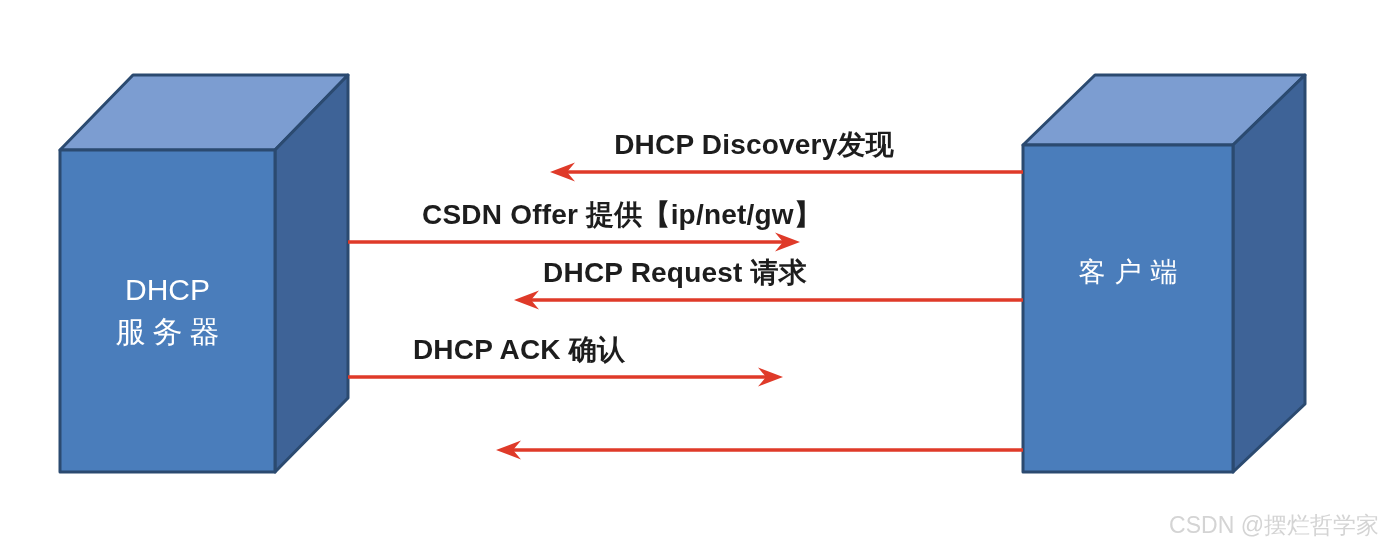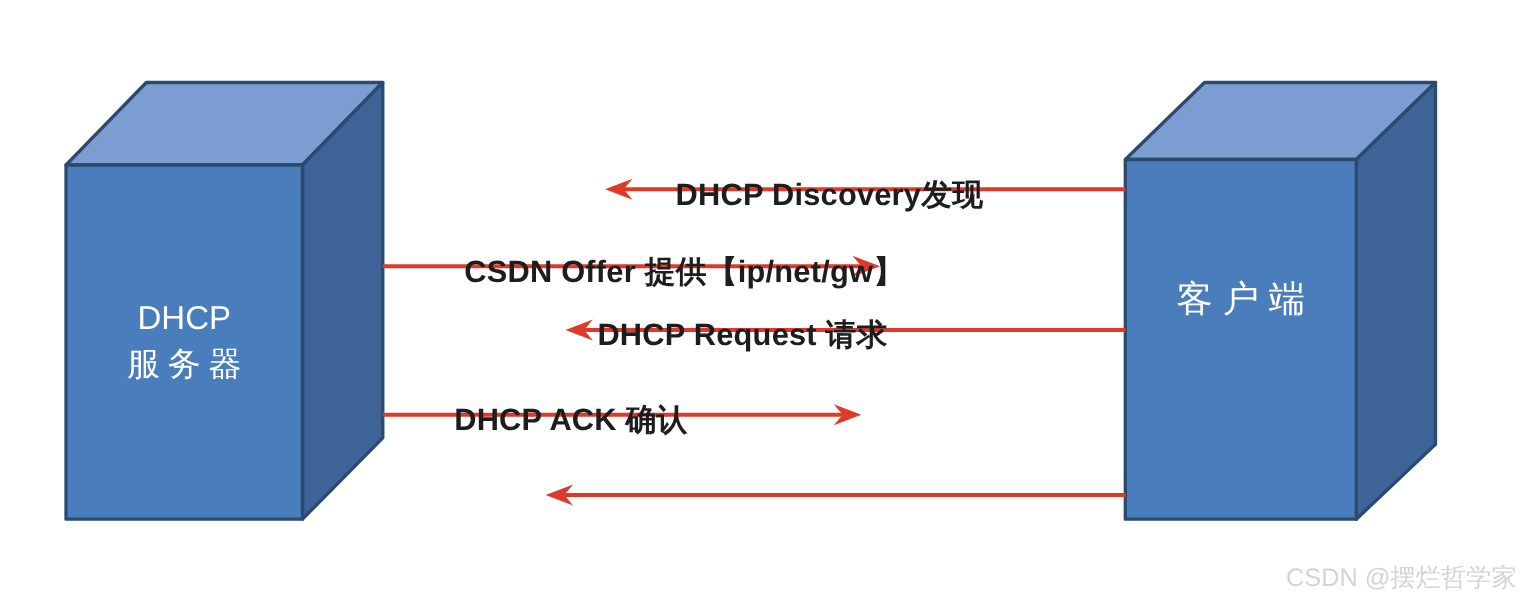--- a/index.html
+++ b/index.html
@@ -19,42 +19,41 @@
     left: 0; top: 0;
   }
   .msg-label {
     position: absolute;
     transform: translate(-50%, -100%);
     font-size: 28px;
     font-weight: 600;
     color: #1d1d1d;
     white-space: nowrap;
     letter-spacing: 0.2px;
-    margin-top: 32px;
   }
   .node-label {
     position: absolute;
     display: flex;
     flex-direction: column;
     align-items: center;
     justify-content: center;
     color: #ffffff;
     text-align: center;
   }
   .node-label.server {
     left: 60px; top: 150px; width: 215px; height: 322px;
     font-size: 30px; line-height: 42px;
   }
   .node-label.server .cn {
     letter-spacing: 7px;
     text-indent: 7px;
   }
   .node-label.client {
     left: 1023px; top: 145px; width: 210px; height: 254px;
-    font-size: 33px;
+    font-size: 27px;
     letter-spacing: 9px;
     text-indent: 9px;
   }
   .watermark {
     position: absolute;
     right: 17px;
     top: 510px;
     font-size: 23px;
     color: #d4d4d4;
     white-space: nowrap;

